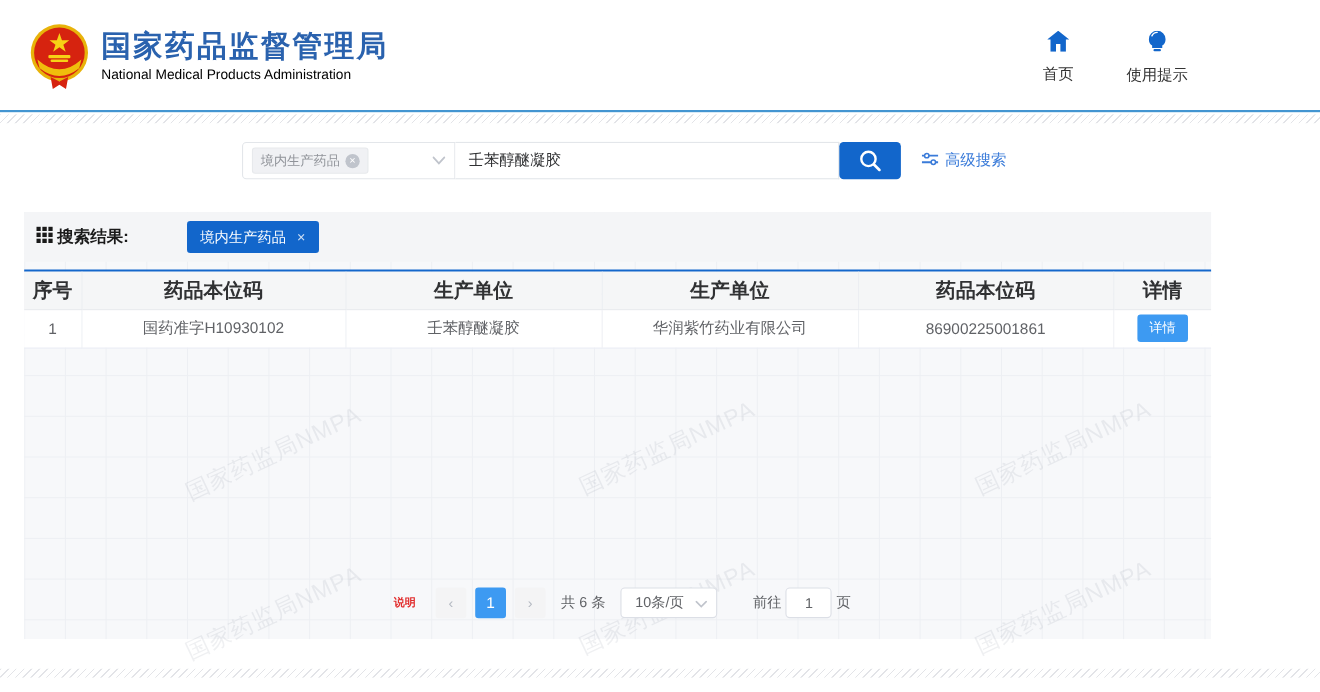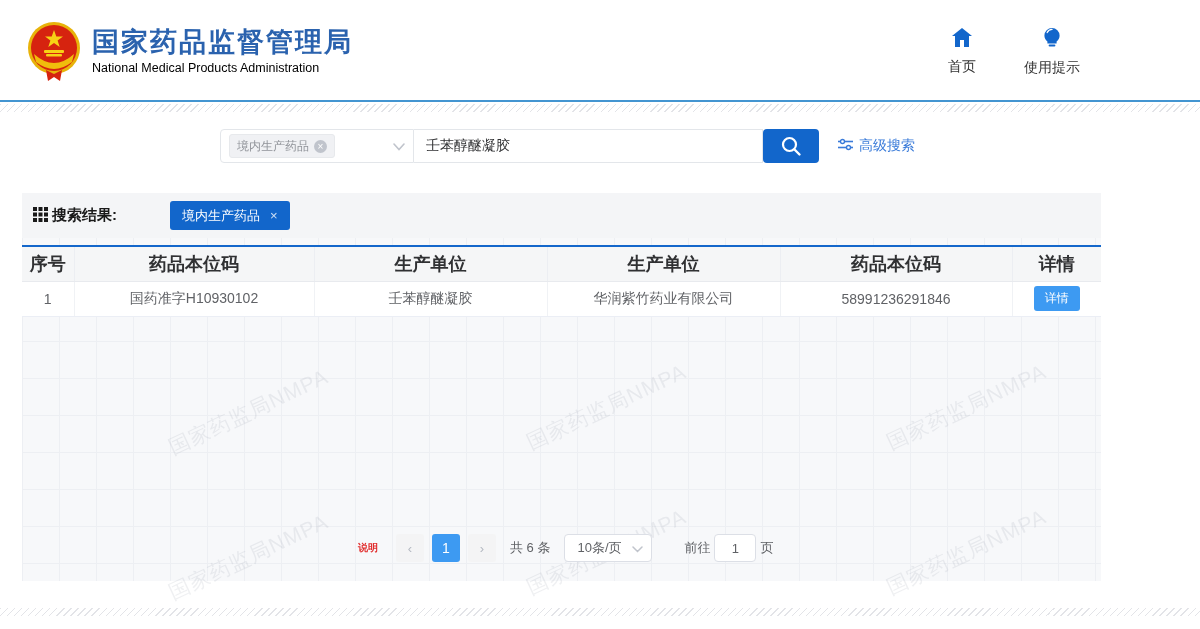--- a/index.html
+++ b/index.html
@@ -215,21 +215,21 @@
             <th>药品本位码</th>
             <th>详情</th>
           </tr>
         </thead>
         <tbody>
           <tr>
             <td>1</td>
             <td>国药准字H10930102</td>
             <td>壬苯醇醚凝胶</td>
             <td>华润紫竹药业有限公司</td>
-            <td>58991236291846</td>
+            <td>86900225001861</td>
             <td><button class="detail-btn">详情</button></td>
           </tr>
         </tbody>
       </table>
     </div>
 
     <div class="pager">
       <span class="note-link">说明</span>
       <span class="pg-btn">‹</span>
       <span class="pg-num">1</span>

